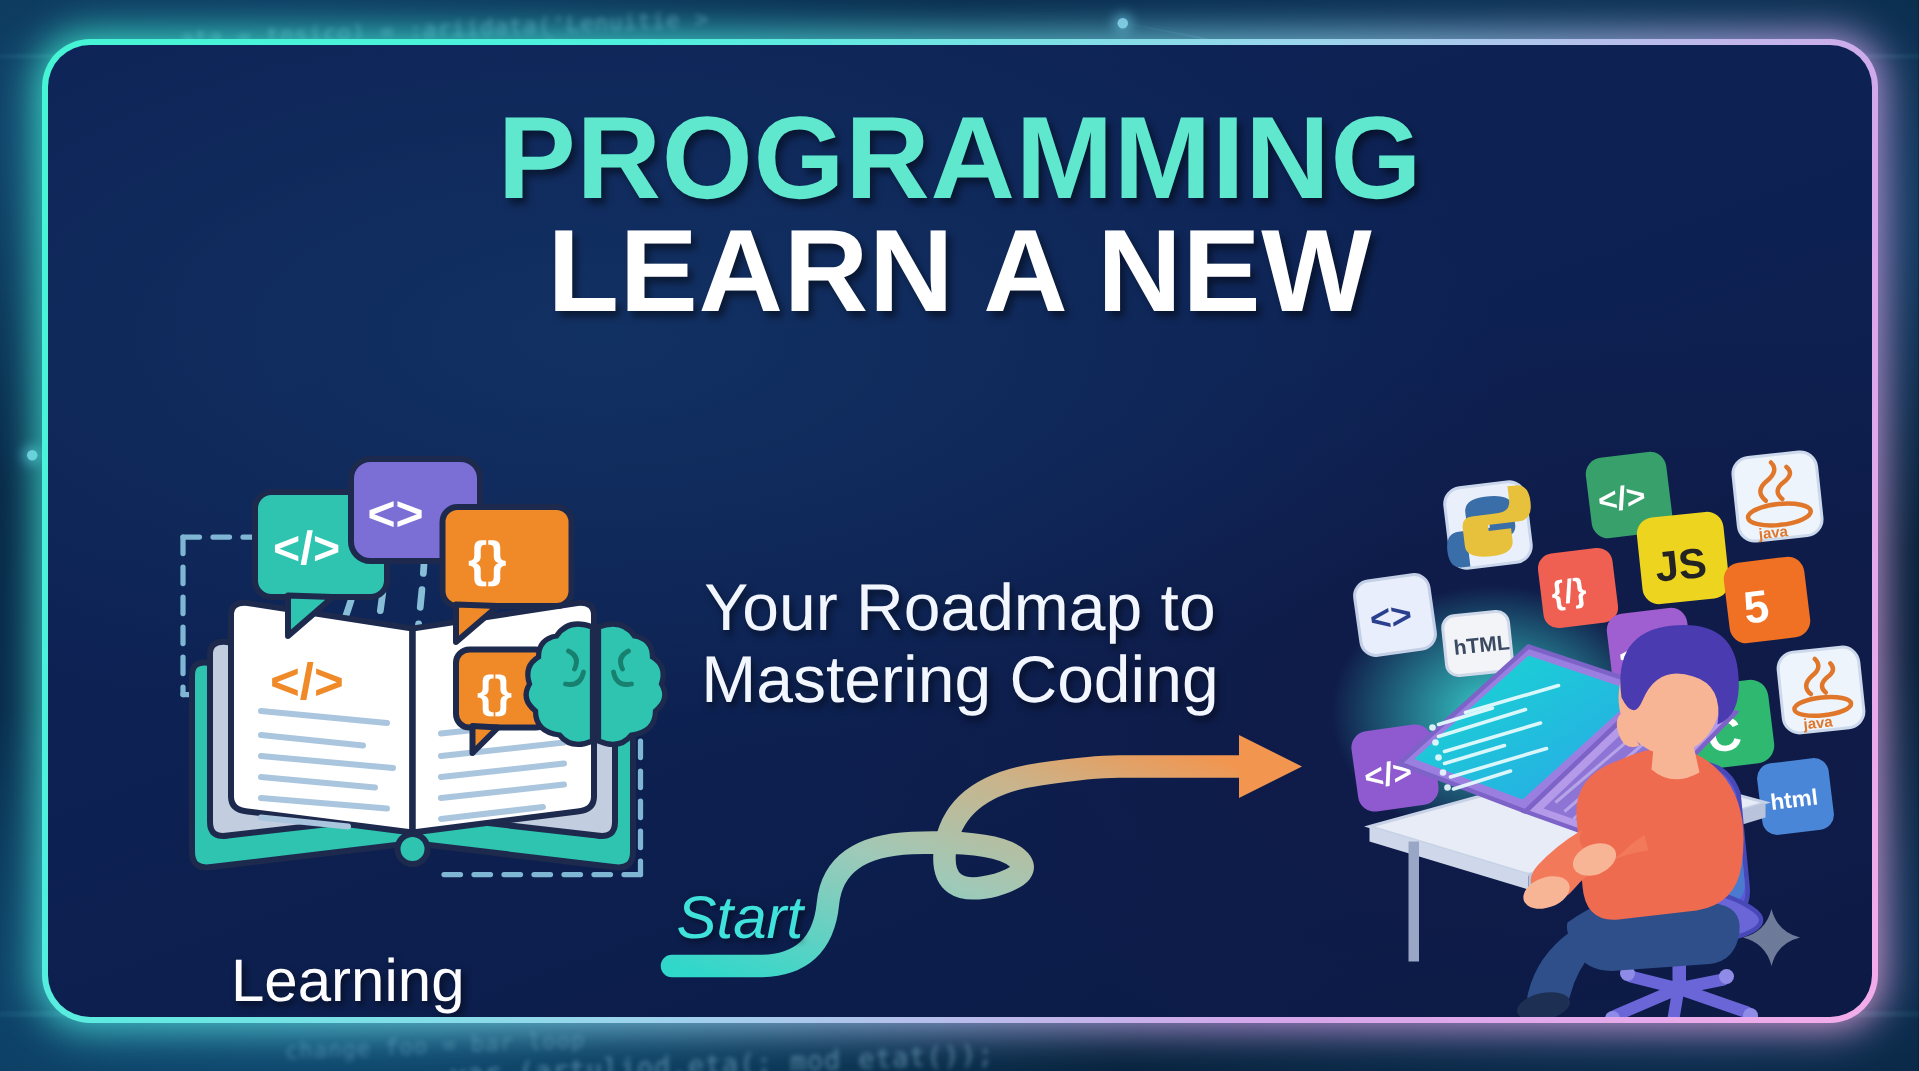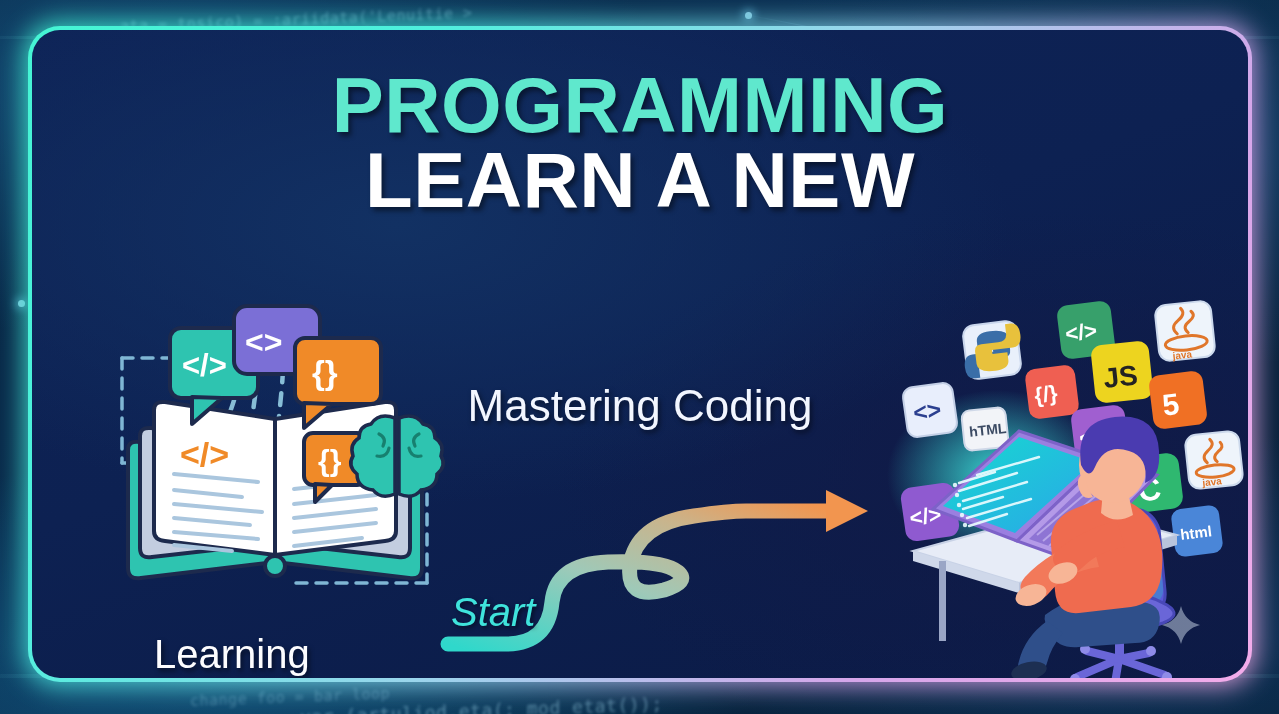--- a/index.html
+++ b/index.html
@@ -142,20 +142,21 @@
 <div class="card-glow"></div>
 <div class="card-border">
 <div class="card">
 
   <div class="titleblock">
     <div class="t-line t2">PROGRAMMING</div>
     <div class="t-line t1">LEARN A NEW</div>
   </div>
 
   <div class="subtitle">
+    <div>Your Roadmap to</div>
     <div>Mastering Coding</div>
   </div>
 
   <svg class="art" style="left:50px; top:268px;" width="390" height="330" viewBox="0 0 390 330">
 
     <g stroke="#7fb6d4" stroke-width="3.5" fill="none" stroke-dasharray="11 9" stroke-linecap="round">
       <path d="M40 60 L40 165"></path>
       <path d="M40 60 L118 60"></path>
       <path d="M40 165 L95 165"></path>
     </g>

